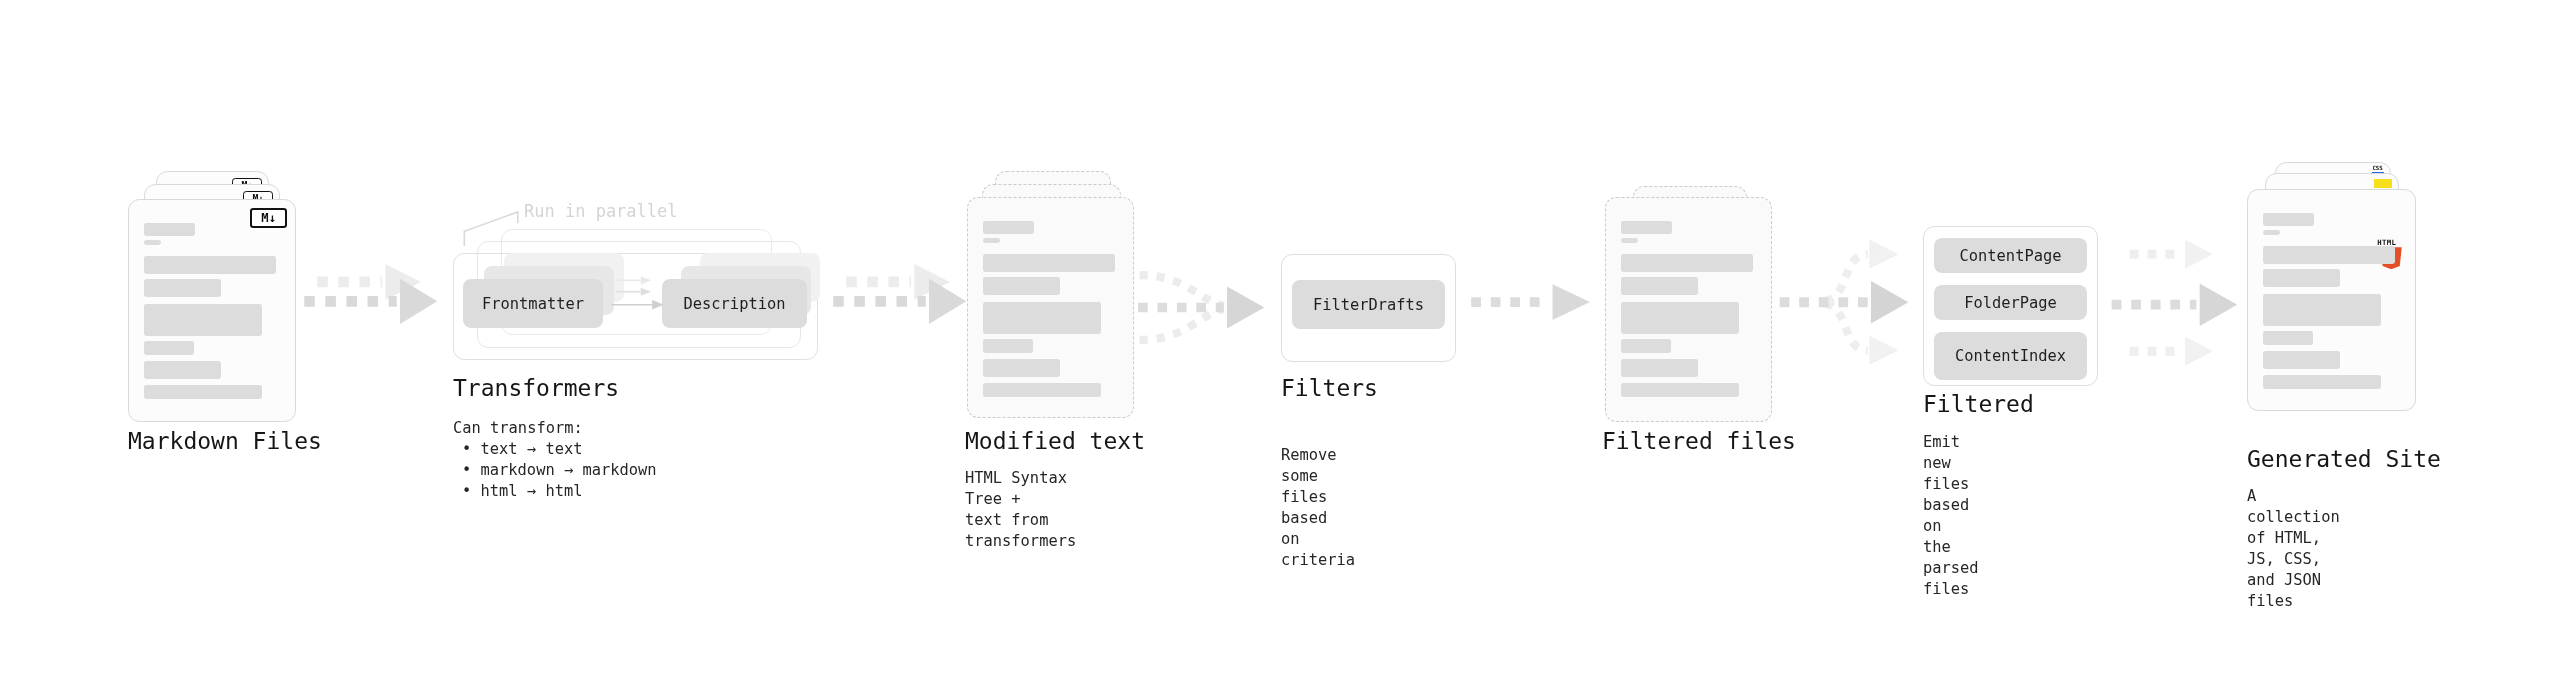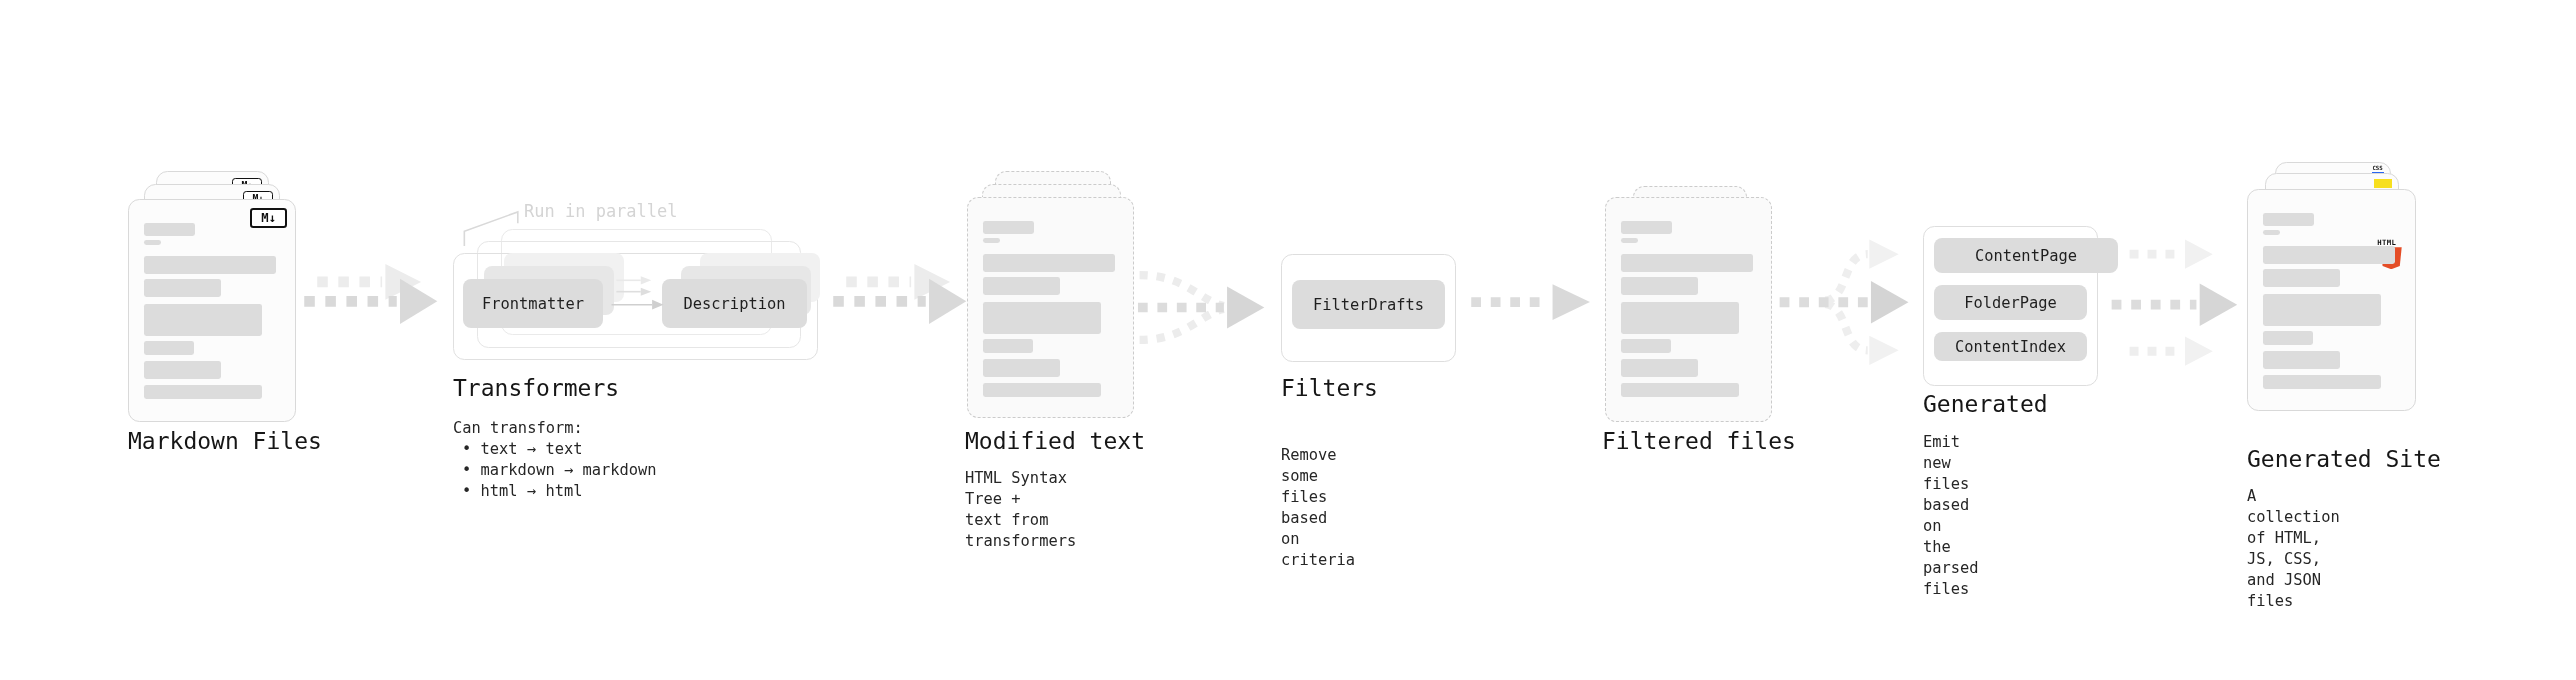--- a/index.html
+++ b/index.html
@@ -190,24 +190,24 @@
     <path d="M 58,78 C 88,74 78,21 110,21" fill="none" stroke="#eeeeee" stroke-width="10" stroke-dasharray="10 10"></path>
     <polygon points="112,3 148,21 112,39" fill="#f1f1f1"></polygon>
     <path d="M 58,82 C 88,86 78,139 110,139" fill="none" stroke="#eeeeee" stroke-width="10" stroke-dasharray="10 10"></path>
     <polygon points="112,121 148,139 112,157" fill="#f1f1f1"></polygon>
     <line x1="2" y1="80" x2="110" y2="80" stroke="#dcdcdc" stroke-width="12" stroke-dasharray="12 12"></line>
     <polygon points="114,54 160,80 114,106" fill="#d4d4d4"></polygon>
   </svg>
 
   <div class="abs">
     <div class="panel" style="left:1923px; top:226px; width:173px; height:158px;"></div>
-    <div class="chip" style="left:1934px; top:238px; width:184px; height:35px; font-size:15.4px;">ContentPage</div>
+    <div class="chip" style="left:1934px; top:238px; width:153px; height:35px; font-size:15.4px;">ContentPage</div>
     <div class="chip" style="left:1934px; top:285px; width:153px; height:35px; font-size:15.4px;">FolderPage</div>
-    <div class="chip" style="left:1934px; top:332px; width:153px; height:29px; font-size:15.4px;">ContentIndex</div>
-    <div class="h1" style="left:1923px; top:391px;">Generated</div>
+    <div class="chip" style="left:1934px; top:332px; width:153px; height:48px; font-size:15.4px;">ContentIndex</div>
+    <div class="h1" style="left:1923px; top:391px;">Filtered</div>
     <div class="sub" style="left:1923px; top:432px;">Emit new files based on
 the parsed files</div>
   </div>
 
   <svg class="arrow" style="left:2110px; top:237px;" width="137" height="137" viewBox="0 0 168 168">
     <line x1="24" y1="21" x2="88" y2="21" stroke="#eeeeee" stroke-width="11" stroke-dasharray="11 11"></line>
     <polygon points="92,3 126,21 92,39" fill="#f1f1f1"></polygon>
     <line x1="2" y1="83" x2="106" y2="83" stroke="#dcdcdc" stroke-width="12" stroke-dasharray="12 12"></line>
     <polygon points="110,57 156,83 110,109" fill="#d6d6d6"></polygon>
     <line x1="24" y1="140" x2="88" y2="140" stroke="#eeeeee" stroke-width="11" stroke-dasharray="11 11"></line>

